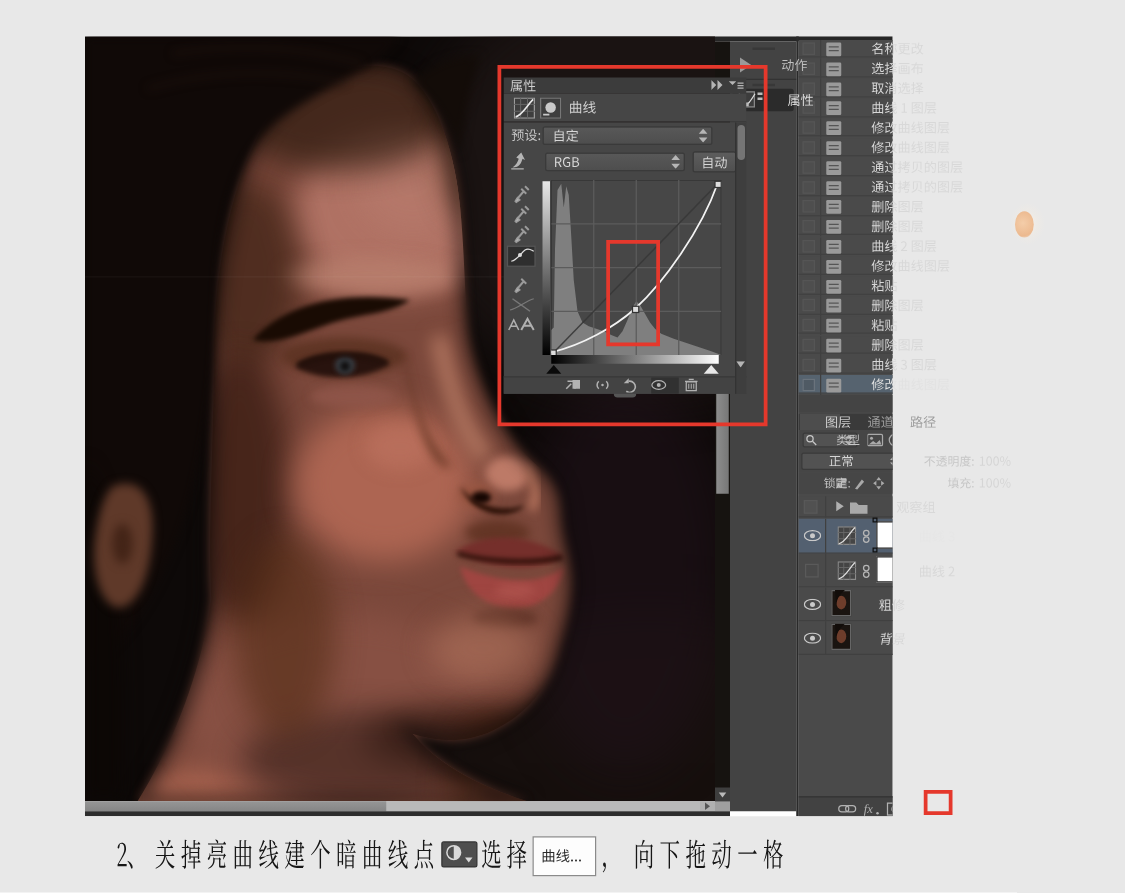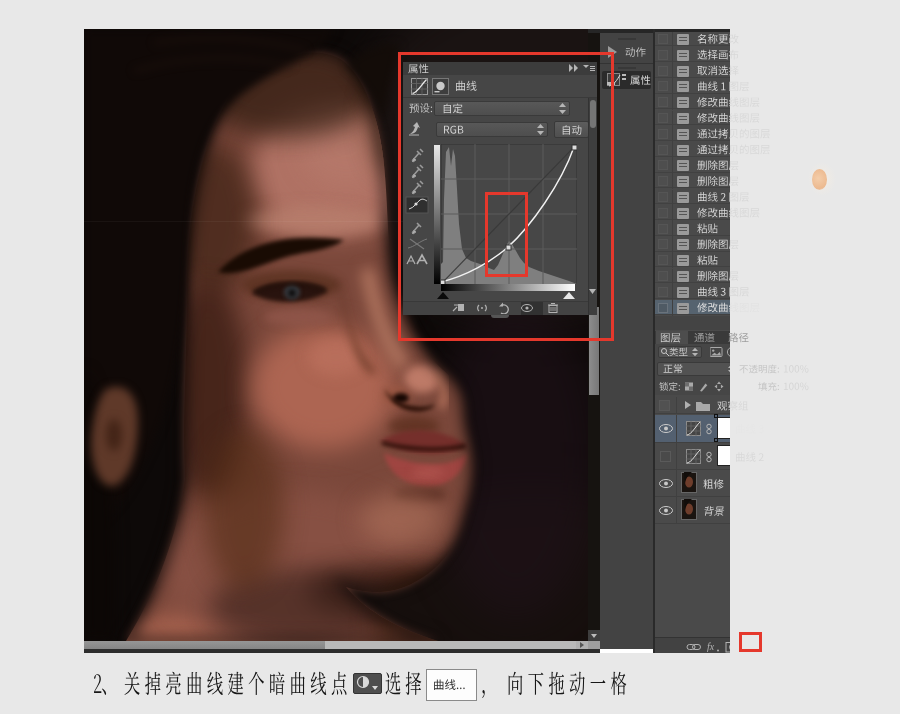--- a/index.html
+++ b/index.html
@@ -1,16 +1,16 @@
 <!DOCTYPE html>
 <html><head><meta charset="utf-8">
 <style>
 html,body{margin:0;padding:0}
 body{width:900px;height:714px;background:#e8e8e8;font-family:"Liberation Sans",sans-serif;position:relative;overflow:hidden}
-#shot{position:absolute;left:84px;top:29px;width:646px;height:624px;background:#ffffff;overflow:hidden}
+#shot{position:absolute;left:68px;top:29px;width:646px;height:624px;background:#ffffff;overflow:hidden}
 #props{position:absolute;left:403px;top:62px;width:194px;height:256px;z-index:20}
 #shot div, #props div{box-sizing:border-box}
 #textlayer{position:absolute;left:0;top:0;z-index:50;pointer-events:none}
 </style></head>
 <body>
 <div id="shot">
     <svg width="504" height="612" viewBox="0 0 504 612" style="position:absolute;left:0;top:0">
       <defs>
 <filter id="b2" color-interpolation-filters="sRGB" x="-50%" y="-50%" width="200%" height="200%">
           <feGaussianBlur stdDeviation="2"></feGaussianBlur>

